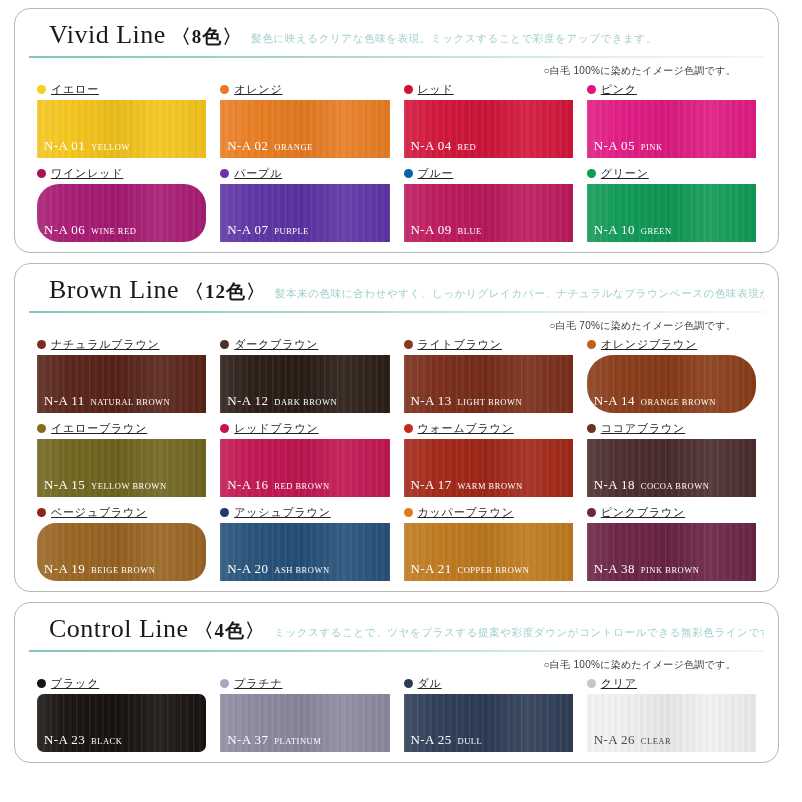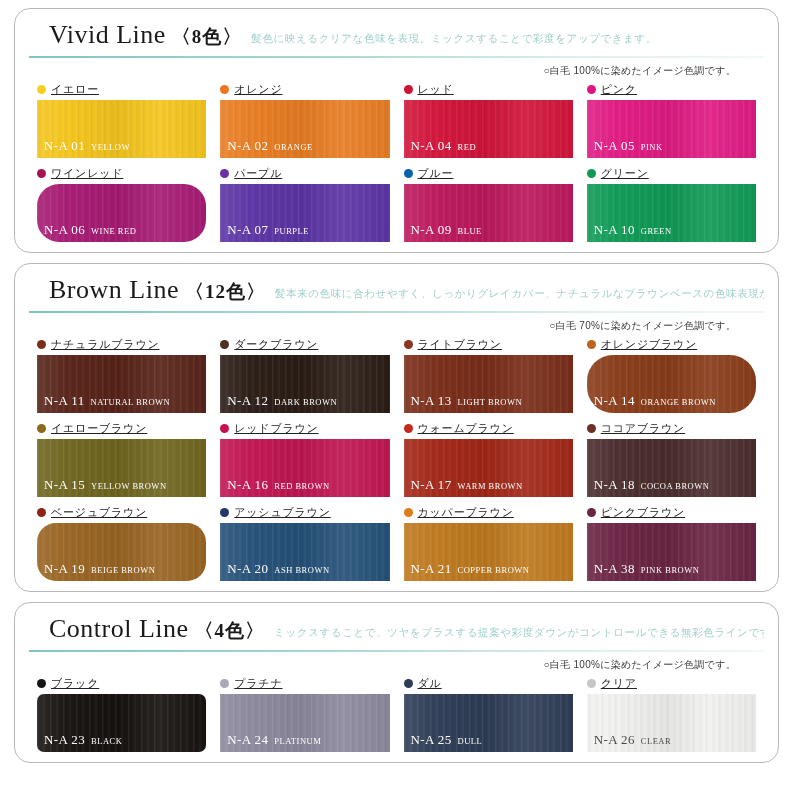--- a/index.html
+++ b/index.html
@@ -493,21 +493,21 @@
         </div>
         <div class="swatch">
           <div class="sw-head">
             <span class="dot" style="background: rgb(169, 167, 189);"></span>
             <span class="sw-jp">プラチナ</span>
           </div>
           <div class="chip" style="background: rgb(141, 138, 159);">
             <div class="strands"></div>
             <div class="sheen"></div>
             <div class="chip-label">
-              <span class="code">N-A 24</span>
+              <span class="code">N-A 37</span>
               <span class="en">PLATINUM</span>
             </div>
           </div>
         </div>
         <div class="swatch">
           <div class="sw-head">
             <span class="dot" style="background: rgb(45, 59, 87);"></span>
             <span class="sw-jp">ダル</span>
           </div>
           <div class="chip" style="background: rgb(46, 61, 86);">

